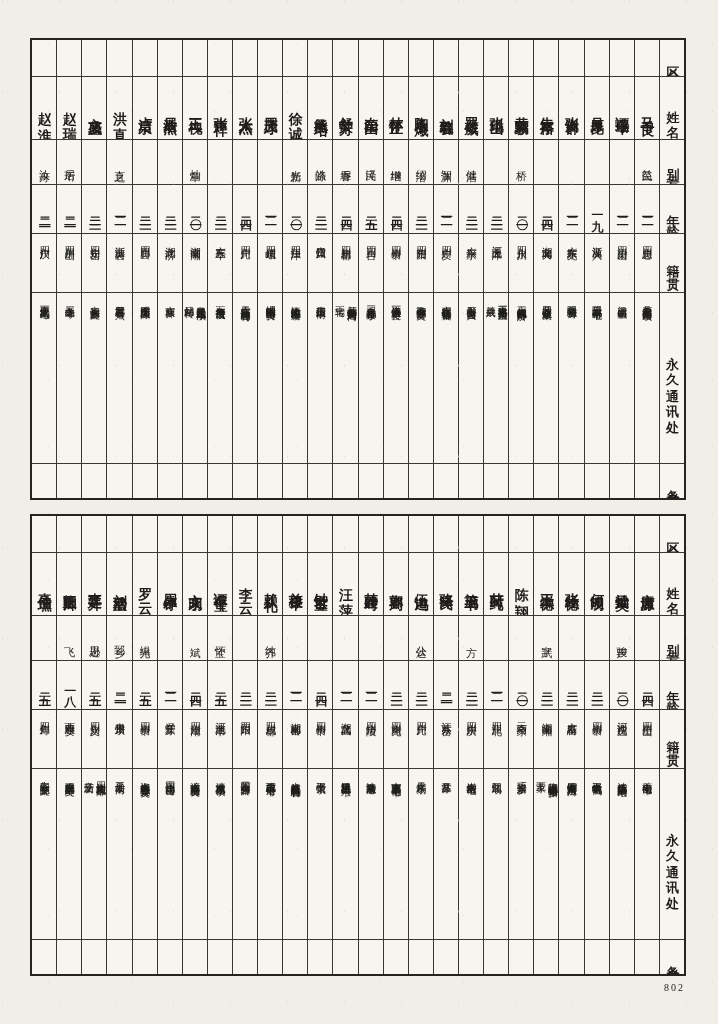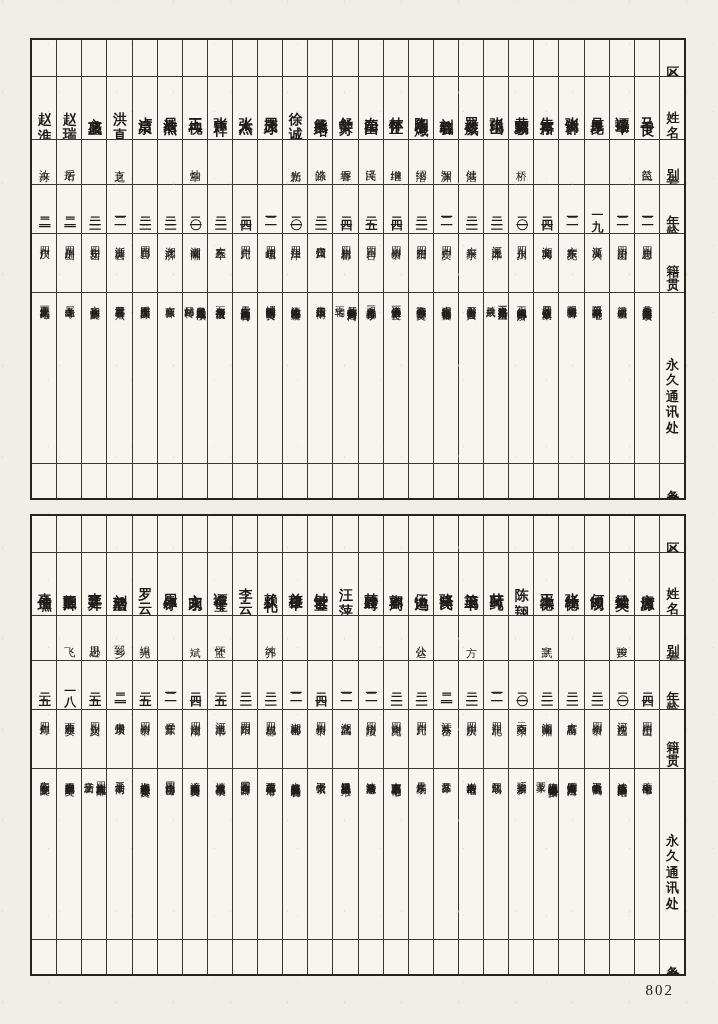--- a/index.html
+++ b/index.html
@@ -31,21 +31,21 @@
   .header-col .cell{align-items:center;font-weight:bold;}
   .header-col .vtext{font-size:13px;}
   .header-col .row-cat .vtext{letter-spacing:4px;margin-top:4px;}
   .header-col .row-name .vtext{font-size:13px;letter-spacing:14px;margin-top:14px;}
   .header-col .row-alias .vtext{letter-spacing:8px;margin-top:8px;}
   .header-col .row-age .vtext{letter-spacing:9px;margin-top:9px;}
   .header-col .row-native .vtext{letter-spacing:13px;margin-top:6px;}
   .header-col .row-addr{align-items:center;padding-top:0;}
   .header-col .row-addr .vtext{letter-spacing:16px;margin-top:16px;}
   .header-col .row-remark .vtext{letter-spacing:2px;margin-top:2px;}
-  .page-number{position:absolute;top:982px;right:44px;font-size:15px;letter-spacing:2px;color:#23211d;}
+  .page-number{position:absolute;top:982px;right:33px;font-size:10px;letter-spacing:2px;color:#23211d;}
 </style>
 </head>
 <body>
 
 <div class="page">
   <div class="dir-table" id="table1">
       <div class="col header-col">
         <div class="cell row-cat">
           <span class="vtext">区分</span>
         </div>

